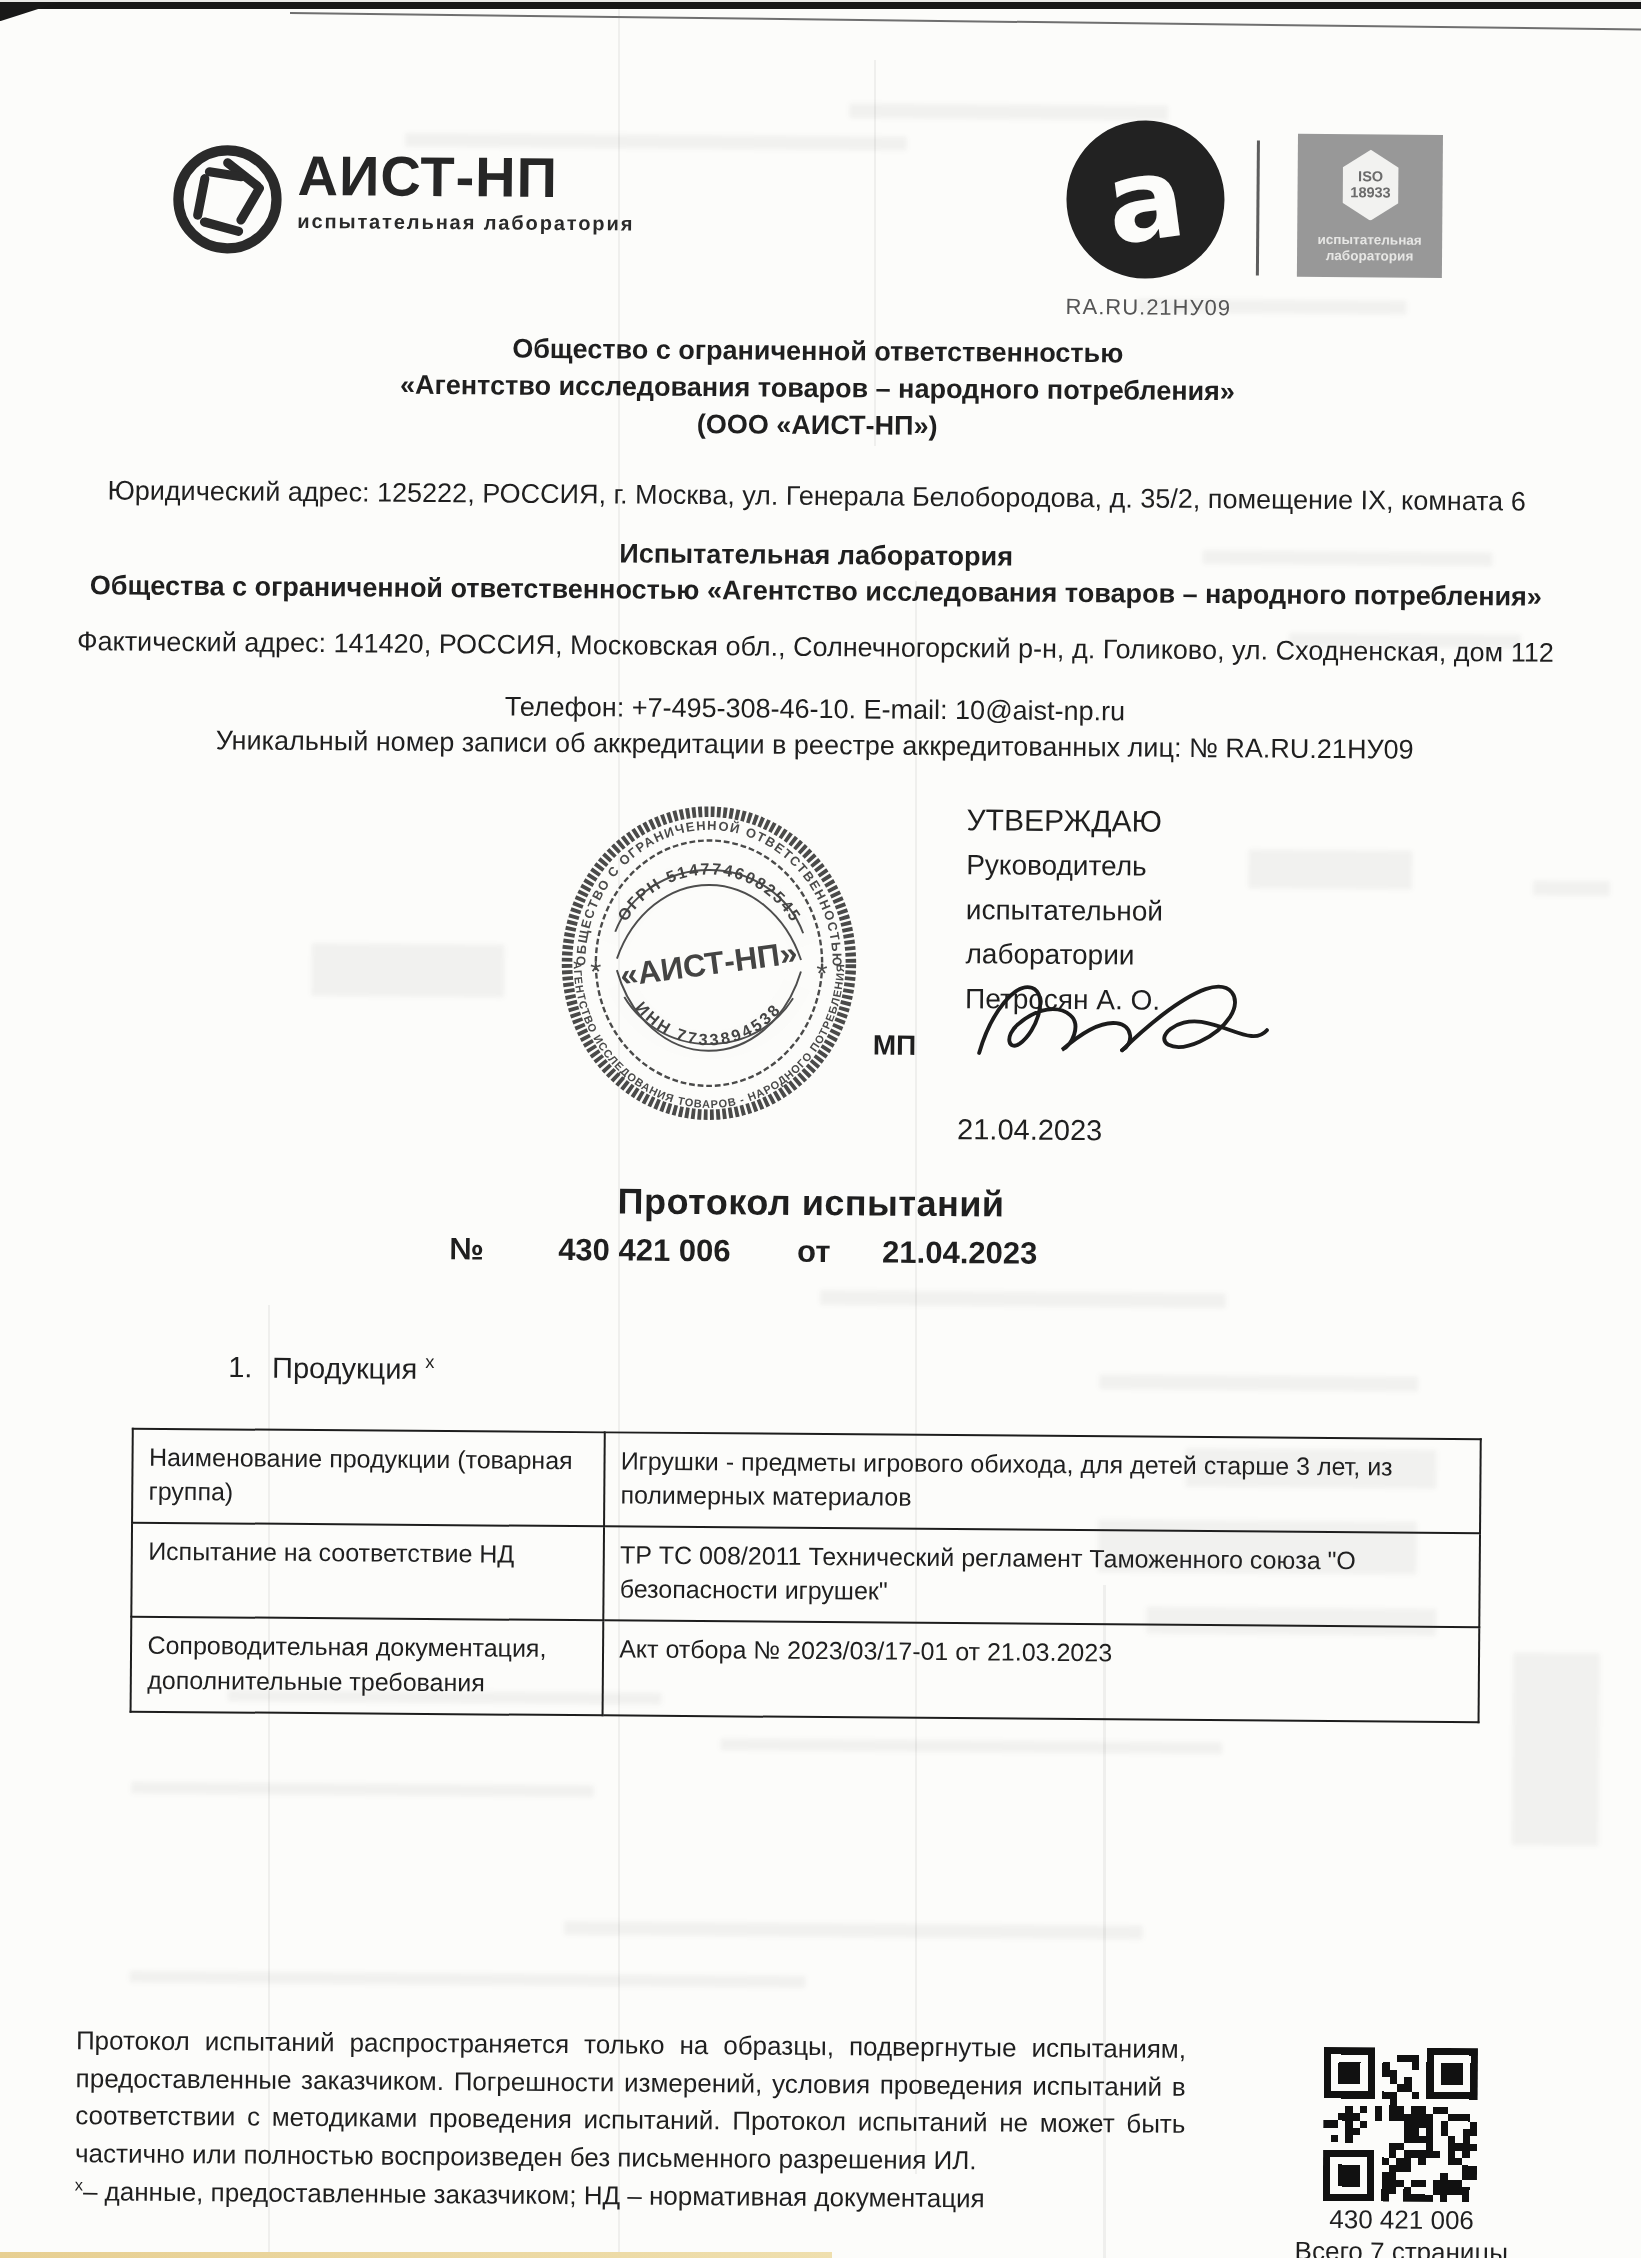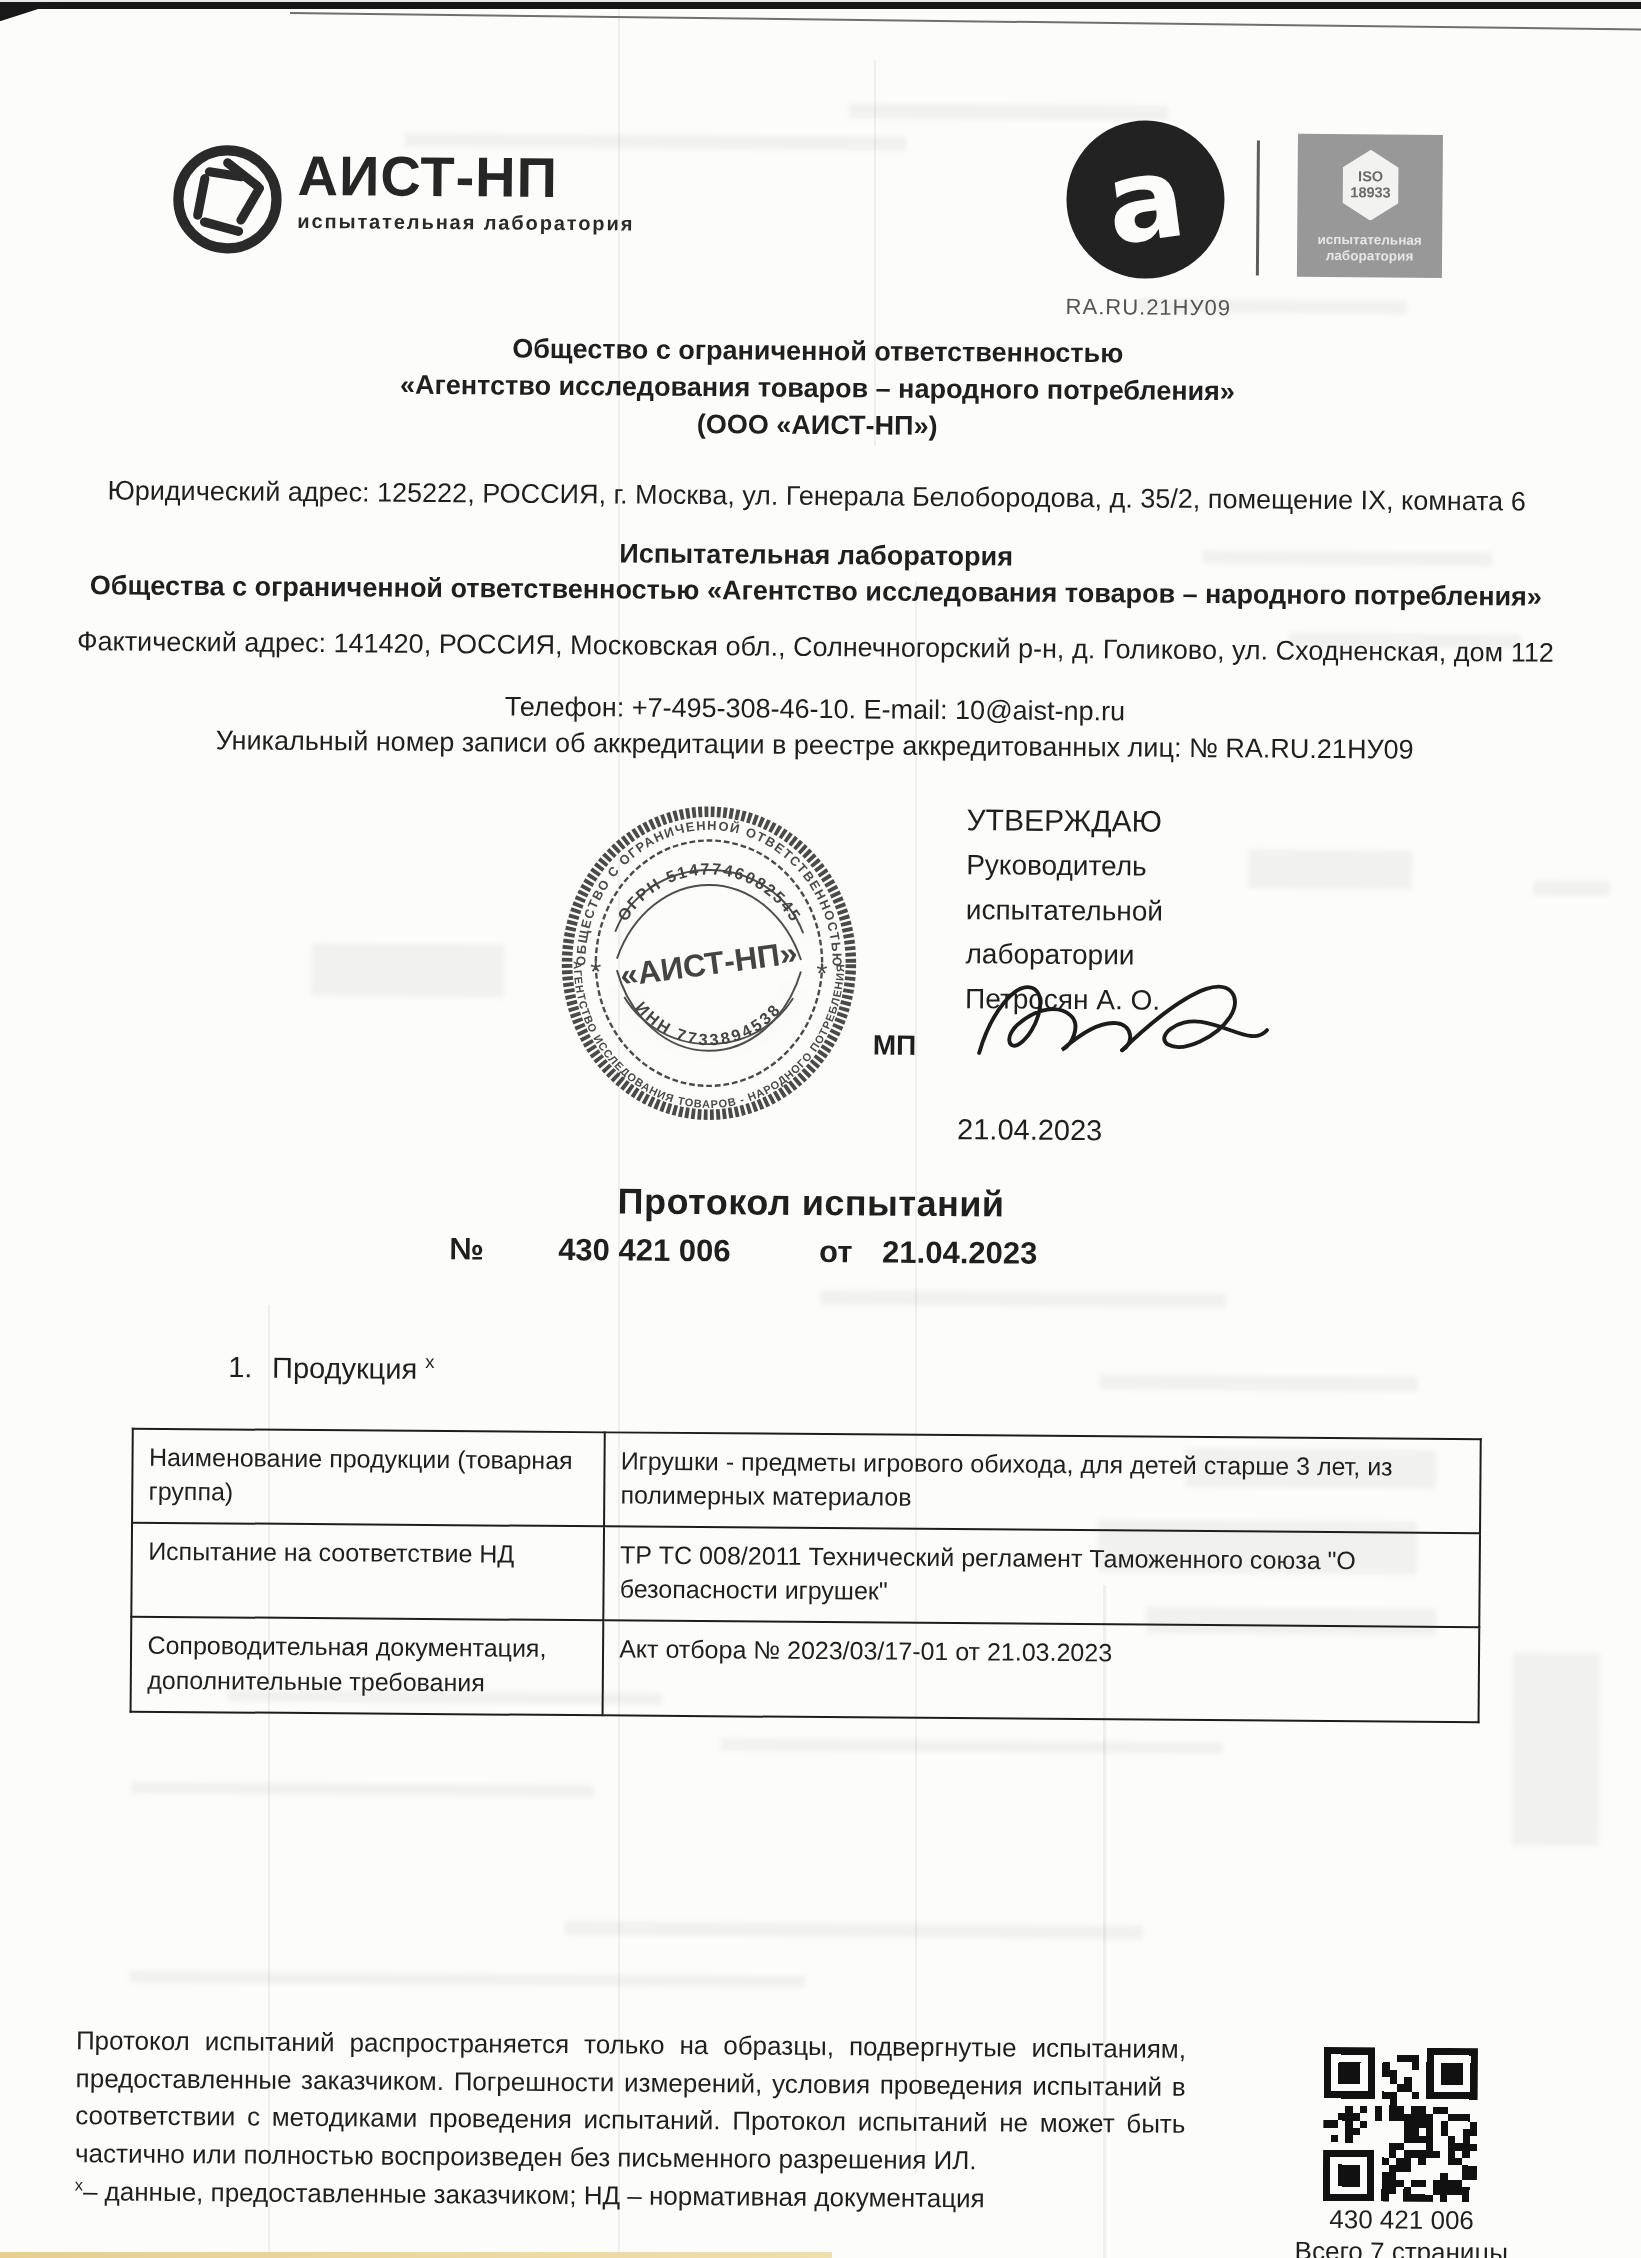--- a/index.html
+++ b/index.html
@@ -163,21 +163,21 @@
         <path d="M 18 98 C 30 55 55 25 72 30 C 90 36 78 75 60 88 C 48 96 44 80 58 68 C 78 50 100 48 112 58 C 124 68 114 90 104 94 C 122 78 142 64 160 66 C 178 68 178 88 166 94"></path>
         <path d="M 166 94 C 190 70 225 40 252 30 C 278 21 290 38 278 58 C 264 80 230 96 214 88 C 200 80 222 60 248 64 C 280 69 302 88 316 72"></path>
       </g>
     </svg>
     <div class="abs appr-date">21.04.2023</div>
 
     <div class="abs ctr pr-title">Протокол испытаний</div>
     <div class="abs pr-line" style="left:0;width:100%;">
       <span class="abs" style="left:459px;">№</span>
       <span class="abs" style="left:568px;">430 421 006</span>
-      <span class="abs" style="left:829px;">от</span>
+      <span class="abs" style="left:807px;">от</span>
       <span class="abs" style="left:892px;">21.04.2023</span>
     </div>
 
     <div class="abs sec">
       <span>1.</span>
       <span style="margin-left:11.6px;">Продукция</span>
       <sup>х</sup>
     </div>
 
     <table class="ptable">

